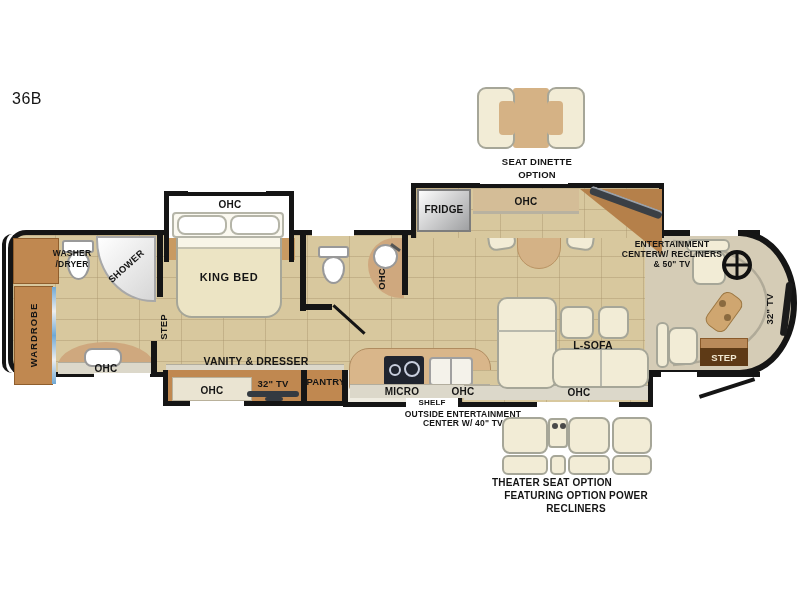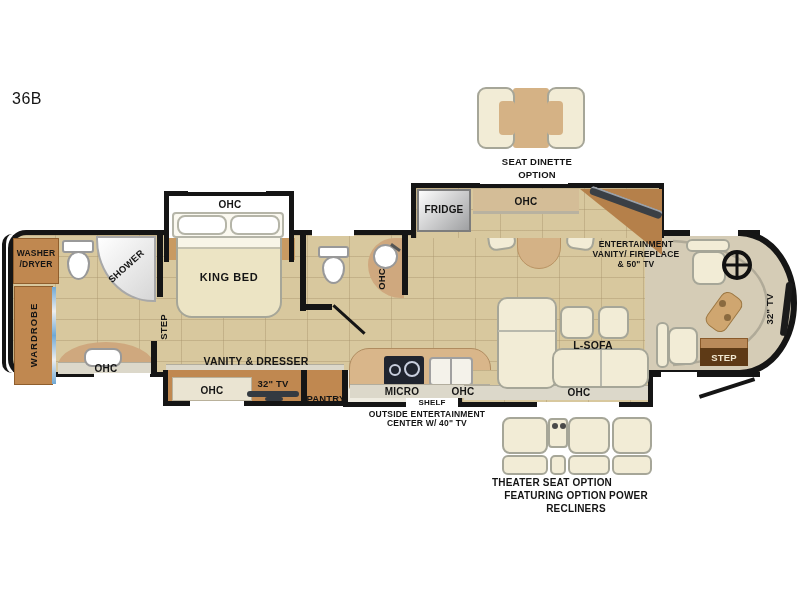--- a/index.html
+++ b/index.html
@@ -15,21 +15,21 @@
   .cream{background:#f2ecd6;border:2px solid #a6a698;border-radius:8px;}
   .wood{background:#c08850;border:1px solid #8f5e2d;}
   .tanc{background:#cfa87e;}
   .band{background:#dcd8ca;border-top:1px solid #b2ad9d;}
   .wall{background:#151515;}
   .gap{background:#ffffff;}
   
   .lbl{position:absolute;transform:translate(-50%,-50%);white-space:nowrap;
        font-weight:bold;font-size:10px;color:#141414;letter-spacing:.2px;z-index:9;}
   .lbl.v{transform:translate(-50%,-50%) rotate(-90deg);}
-  .lbl.sm{font-size:8.5px;}
+  .lbl.sm{font-size:8.5px;margin-left:36px;}
   .lbl.md{font-size:9.5px;}
   .lbl.lg{font-size:11px;letter-spacing:.6px;}
   .z2{z-index:2}.z3{z-index:3}.z4{z-index:4}.z5{z-index:5}.z6{z-index:6}.z7{z-index:7}.z8{z-index:8}
 </style>
 </head>
 <body>
 
 <div class="canvas">
 
   <span class="lbl" style="left:27px;top:99px;font-weight:normal;font-size:16px;letter-spacing:.5px">36B</span>
@@ -87,38 +87,38 @@
   <div class="abs z3 band" style="left:166px;top:364px;width:178px;height:9px"></div>
   <span class="lbl" style="left:256px;top:361px;font-size:10.5px">VANITY &amp; DRESSER</span>
 
   <div class="abs z5 wood" style="left:163px;top:370px;width:184px;height:36px;border:5px solid #151515;border-top:none;background:#c08850"></div>
   <div class="abs z6" style="left:172px;top:377px;width:80px;height:24px;background:#eae4d2;border:1px solid #b9b19b"></div>
   <span class="lbl" style="left:212px;top:390px">OHC</span>
   <span class="lbl md" style="left:273px;top:383px">32" TV</span>
   <div class="abs z6" style="left:247px;top:391px;width:52px;height:6px;background:#343a41;border-radius:3px"></div>
   <div class="abs z6" style="left:265px;top:397px;width:18px;height:4px;background:#343a41;border-radius:2px"></div>
   <div class="abs z7 wall" style="left:301px;top:370px;width:6px;height:36px"></div>
-  <span class="lbl md" style="left:326px;top:398px">PANTRY</span>
+  <span class="lbl md" style="left:326px;top:381px">PANTRY</span>
 
   <div class="abs z4" style="left:318px;top:246px;width:31px;height:12px;background:#fff;border:2px solid #999;border-radius:3px"></div>
   <div class="abs z4" style="left:322px;top:256px;width:23px;height:28px;background:#fff;border:2px solid #999;border-radius:50% 50% 50% 50%/42% 42% 58% 58%"></div>
   <div class="abs tanc z4" style="left:368px;top:238px;width:36px;height:60px;border-radius:40px 0 0 50px"></div>
   <div class="abs z5" style="left:373px;top:244px;width:25px;height:25px;background:#fff;border:2px solid #999;border-radius:50%"></div>
   <div class="abs z5" style="left:390px;top:246px;width:11px;height:3px;background:#555;transform:rotate(35deg)"></div>
   <span class="lbl md v" style="left:381px;top:279px">OHC</span>
 
   <div class="abs z5 tile" style="left:411px;top:183px;width:253px;height:55px;border:5px solid #151515;border-bottom:none"></div>
   <div class="abs z6" style="left:417px;top:189px;width:54px;height:43px;background:linear-gradient(135deg,#fdfdfd,#9fa0a2);border:2px solid #7d7d7d"></div>
   <span class="lbl" style="left:444px;top:209px">FRIDGE</span>
   <div class="abs z6" style="left:473px;top:189px;width:106px;height:25px;background:#d4bd97;border-bottom:3px solid #b9b2a0"></div>
   <span class="lbl" style="left:526px;top:201px">OHC</span>
   <div class="abs z6" style="left:580px;top:189px;width:82px;height:66px;background:#b5804a;clip-path:polygon(0 0,100% 0,100% 100%)"></div>
   <div class="abs z6" style="left:588px;top:198px;width:76px;height:9px;background:#3a3f45;border-top:2px solid #9aa0a8;border-radius:4px;transform:rotate(20deg)"></div>
   <span class="lbl sm" style="left:636px;top:244px">ENTERTAINMENT</span>
-  <span class="lbl sm" style="left:636px;top:254px">VANITY/ FIREPLACE</span>
+  <span class="lbl sm" style="left:636px;top:254px">CENTERW/ RECLINERS</span>
   <span class="lbl sm" style="left:636px;top:264px">&amp; 50" TV</span>
 
   <div class="abs z4" style="left:517px;top:211px;width:44px;height:58px;background:#d4b286;border:1px solid #b99363;border-radius:10px 10px 24px 24px"></div>
   <div class="abs z4 cream" style="left:487px;top:220px;width:28px;height:30px;transform:rotate(-8deg)"></div>
   <div class="abs z4 cream" style="left:567px;top:220px;width:28px;height:30px;transform:rotate(8deg)"></div>
 
   <div class="abs z5" style="left:343px;top:370px;width:154px;height:37px;background:#efece1;border:5px solid #151515;border-top:none"></div>
   <div class="abs z5" style="left:349px;top:348px;width:142px;height:44px;background:#d9b68a;border:1px solid #b08c60;border-radius:20px 20px 6px 6px"></div>
   <div class="abs z6" style="left:384px;top:356px;width:40px;height:30px;background:#20242f;border-radius:3px"></div>
   <div class="abs z6" style="left:389px;top:364px;width:12px;height:12px;border:2px solid #c8cede;border-radius:50%"></div>

